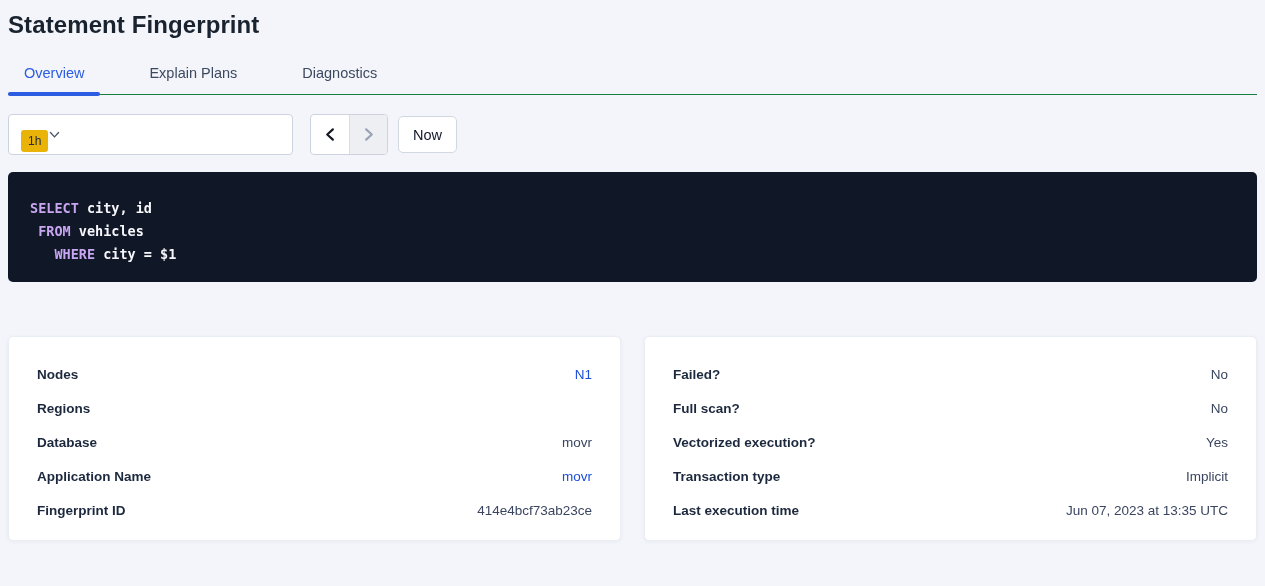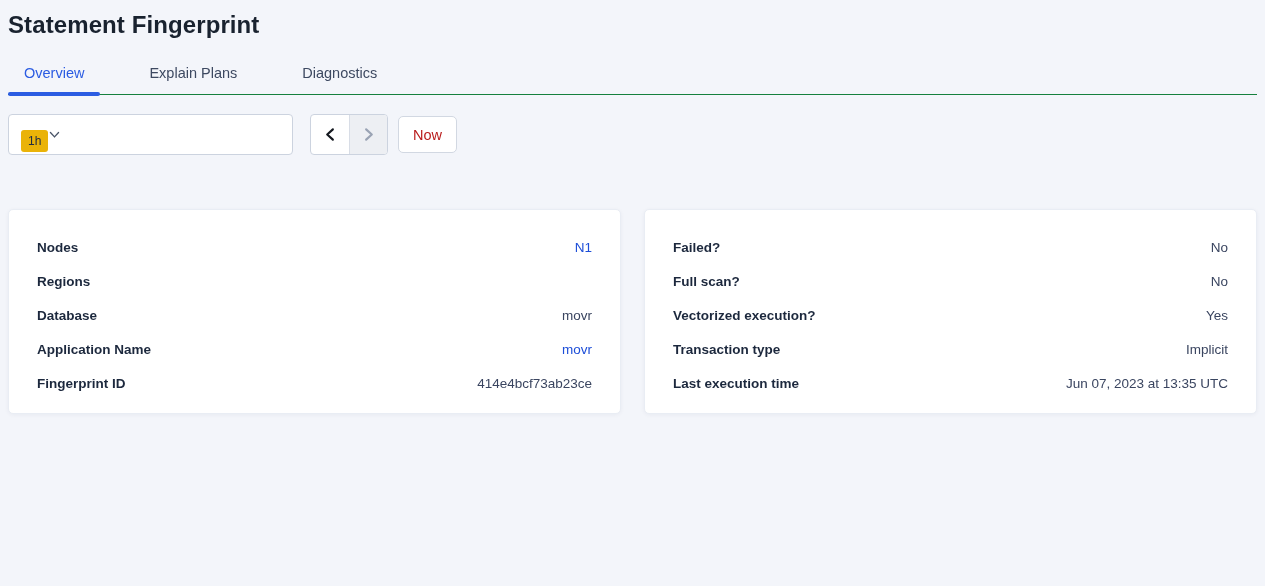--- a/index.html
+++ b/index.html
@@ -91,21 +91,21 @@
     color: #9aa3b4;
     border-left: 1px solid #d8dde6;
     cursor: default;
   }
   .now-button {
     margin-left: 10px;
     height: 37px; width: 59px;
     border: 1px solid #d2d8e2;
     border-radius: 5px;
     background: #fff;
-    color: #b91c1c;
+    color: #0f172a;
     font-size: 14.5px;
     display: flex; align-items: center; justify-content: center;
   }
 
   
   .stats-line { margin-top: 24px; font-size: 13.5px; color: #2e3c55; }
   .stats-line .bold { font-weight: 700; margin-left: 4px; color: #25324a; }
 
   
   .sql-box {
@@ -179,20 +179,21 @@
               <path d="M5.5 2.5 L11.5 8 L5.5 13.5" stroke="currentColor" stroke-width="2.3" fill="none" stroke-linecap="round" stroke-linejoin="round"></path>
             </svg>
         </span>
       </div>
     </div>
 
     <div class="now-button">Now</div>
   </div>
 
 
+  <div class="sql-box"><div><span class="kw">SELECT</span><span> city, id</span></div><div><span> </span><span class="kw">FROM</span><span> vehicles</span></div><div><span>   </span><span class="kw">WHERE</span><span> city = $1</span></div></div>
 
   <div class="cards">
 
     <div class="card">
       <div class="summary-row">
         <span class="summary-label">Nodes</span>
         <span class="summary-value link">N1</span>
       </div>
       <div class="summary-row">
         <span class="summary-label">Regions</span>

